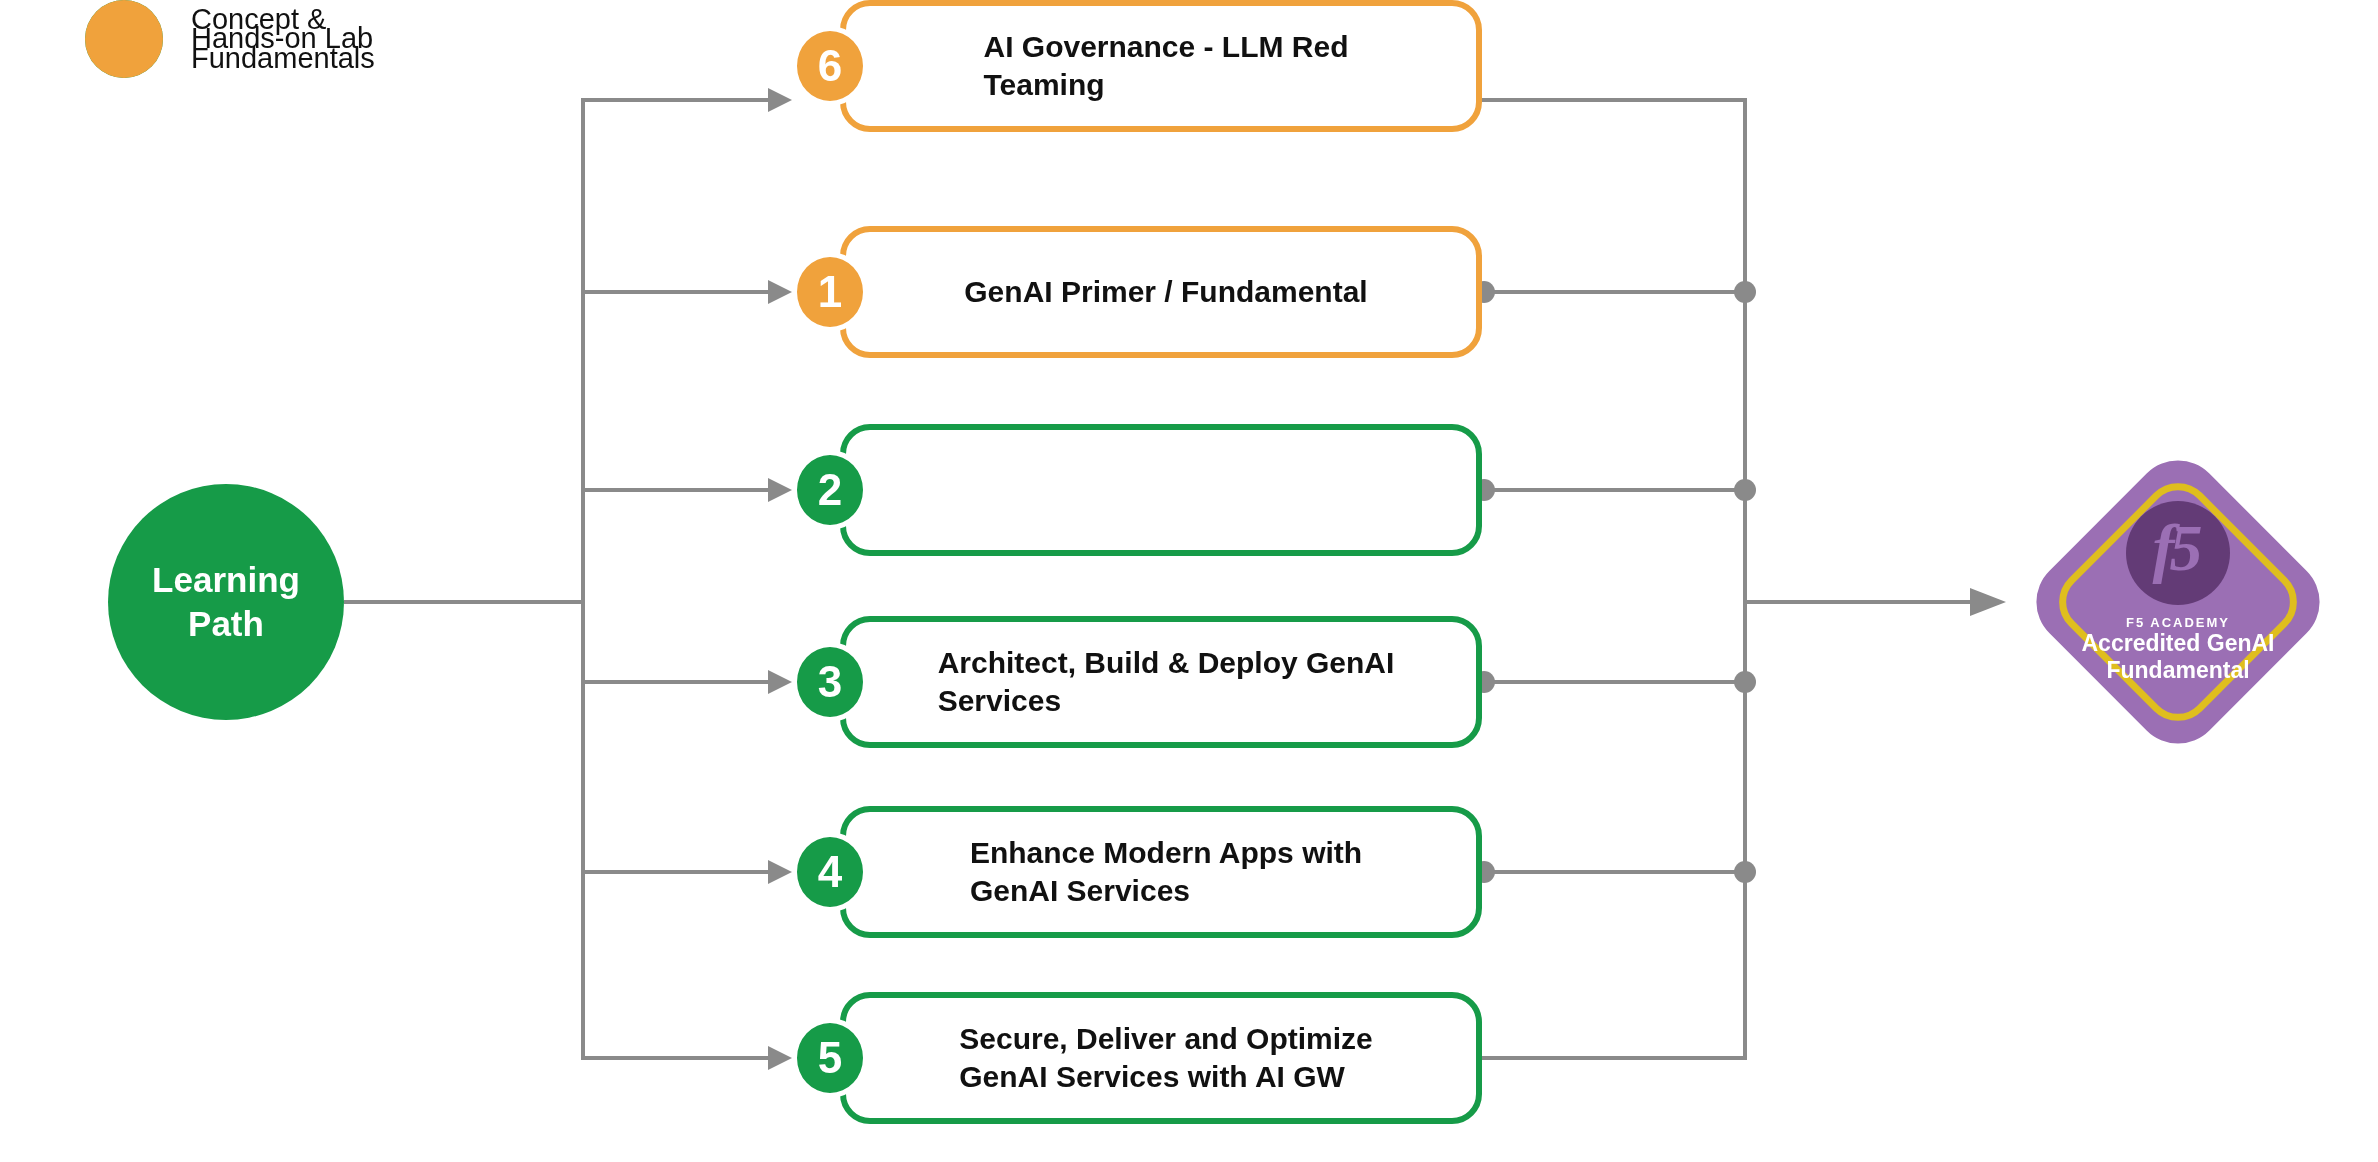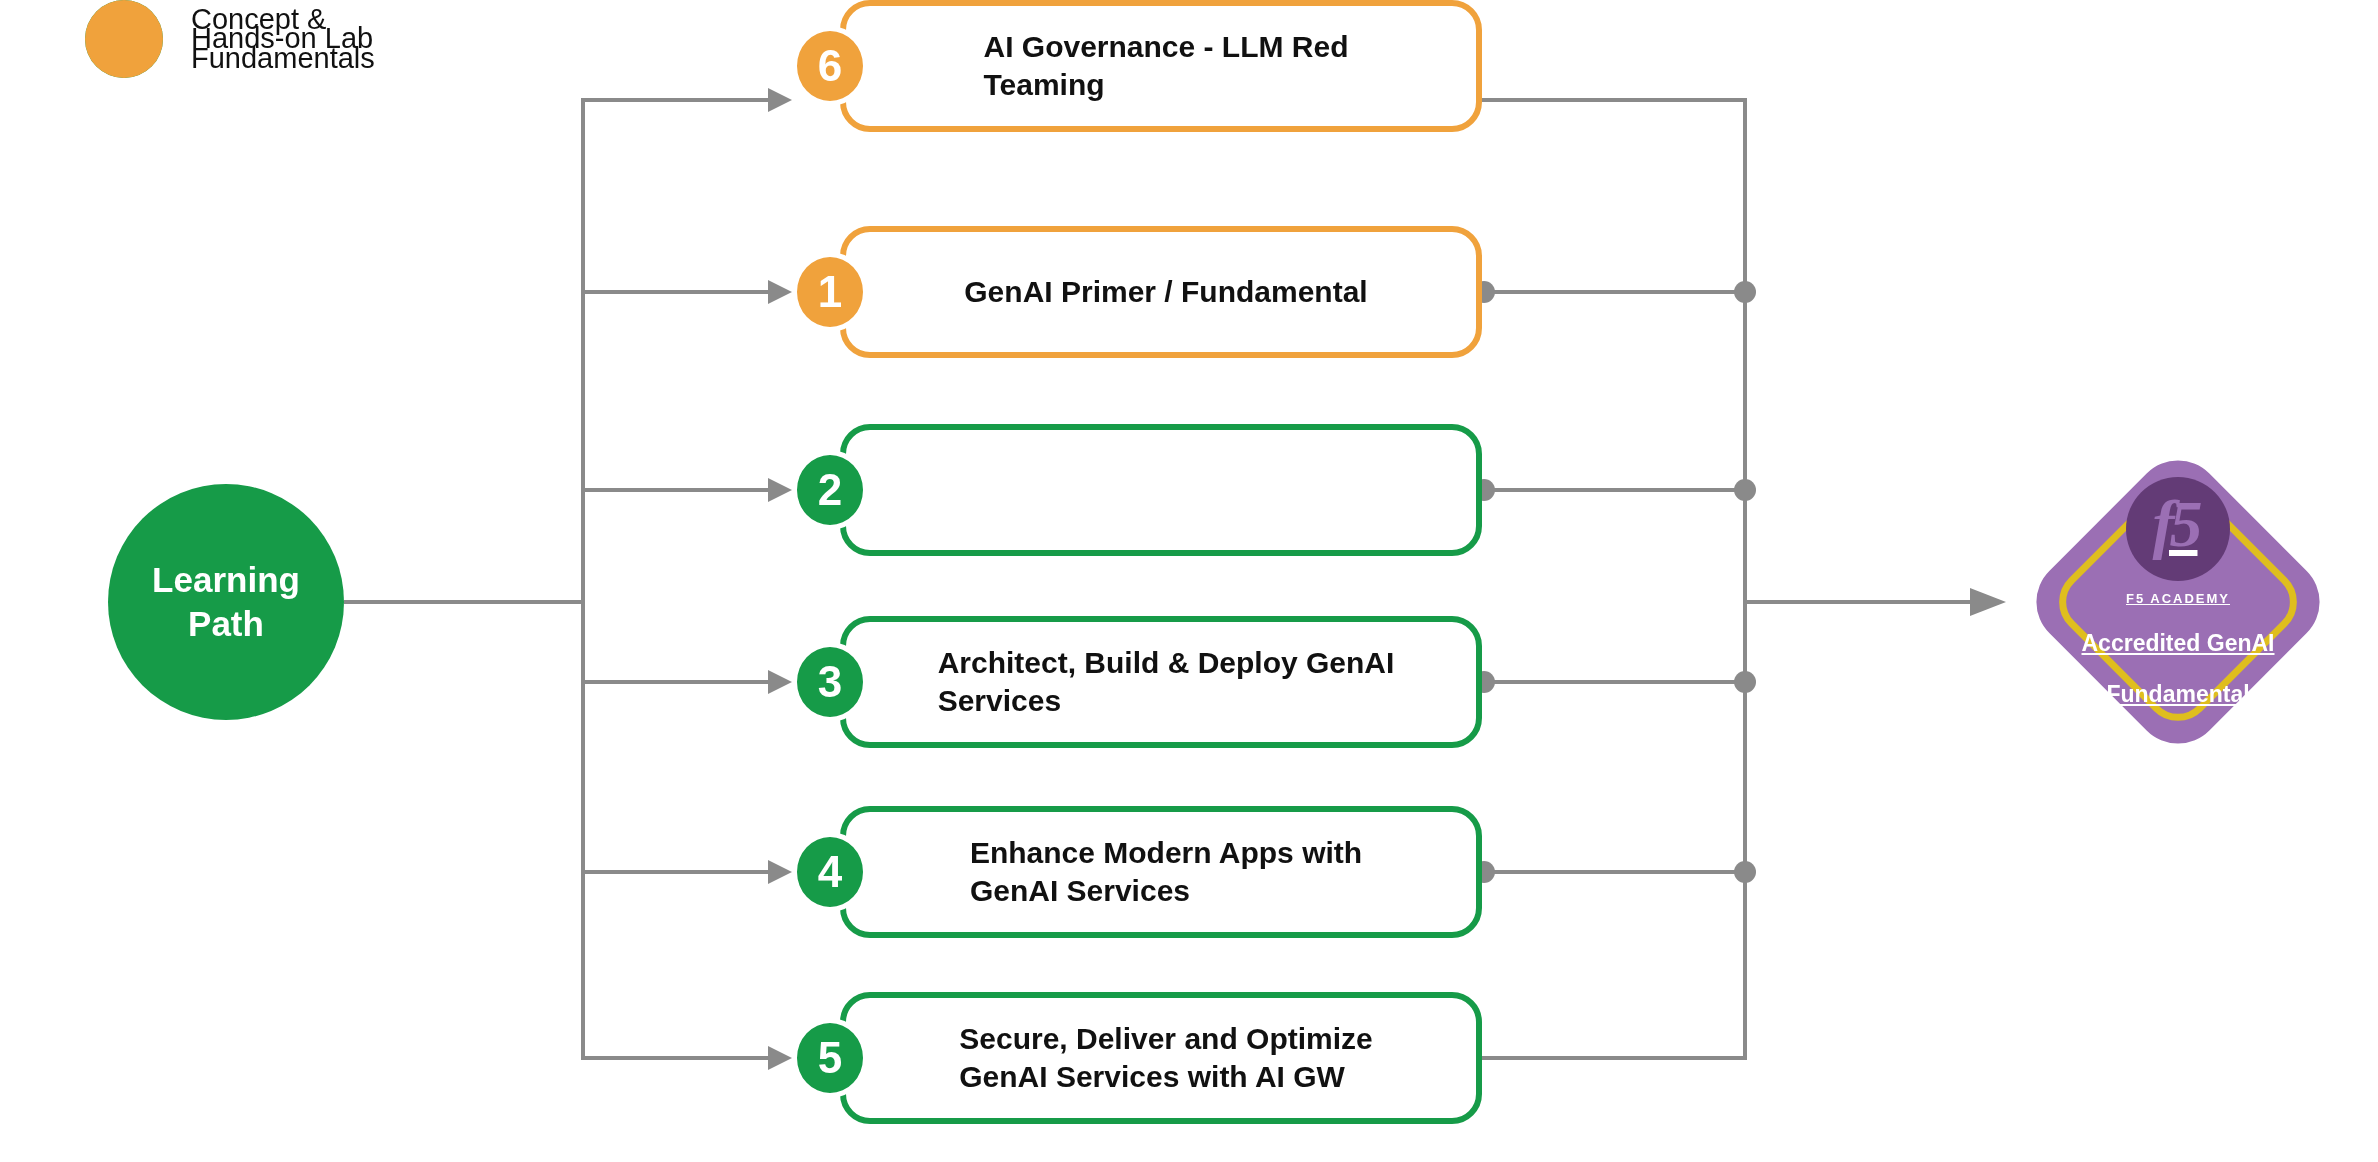--- a/index.html
+++ b/index.html
@@ -156,21 +156,20 @@
   .badge-content {
     position: absolute;
     inset: 0;
     display: flex;
     flex-direction: column;
     align-items: center;
     justify-content: center;
     transform: translateY(-10px);
     text-align: center;
     color: #ffffff;
-    text-decoration: underline;
   }
   .badge-ball {
     width: 104px;
     height: 104px;
     border-radius: 50%;
     background: var(--badge_ball, #633b76);
     display: flex;
     align-items: center;
     justify-content: center;
     margin-bottom: 10px;
@@ -187,21 +186,20 @@
   .badge-academy {
     font-size: 13px;
     font-weight: bold;
     letter-spacing: 2px;
     line-height: 1.2;
   }
   .badge-title {
     font-size: 23px;
     font-weight: bold;
     line-height: 1.15;
-    margin-top: 24px;
   }
 </style>
 </head>
 <body>
 
 <div class="canvas">
 
   <svg class="connectors" viewBox="0 0 2378 1162">
     <g>
       <path d="M344 602 H583"></path>

